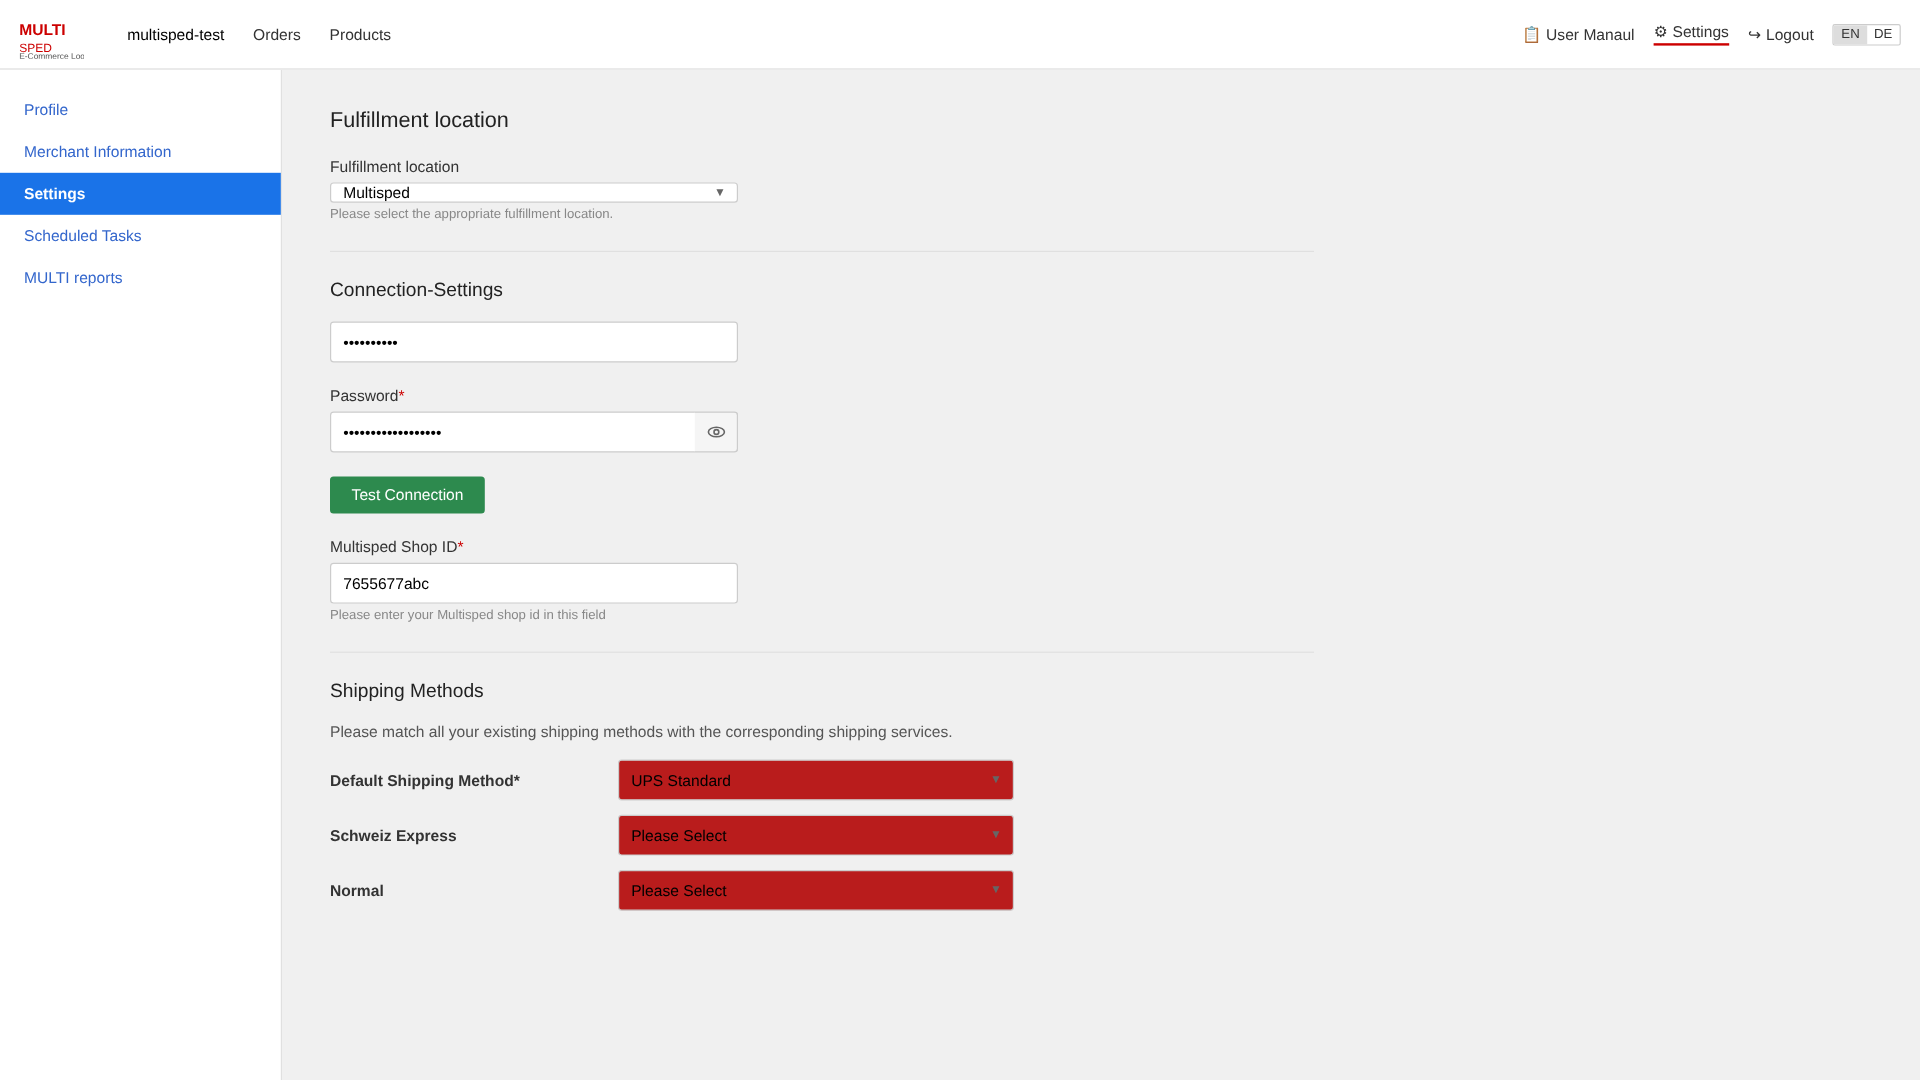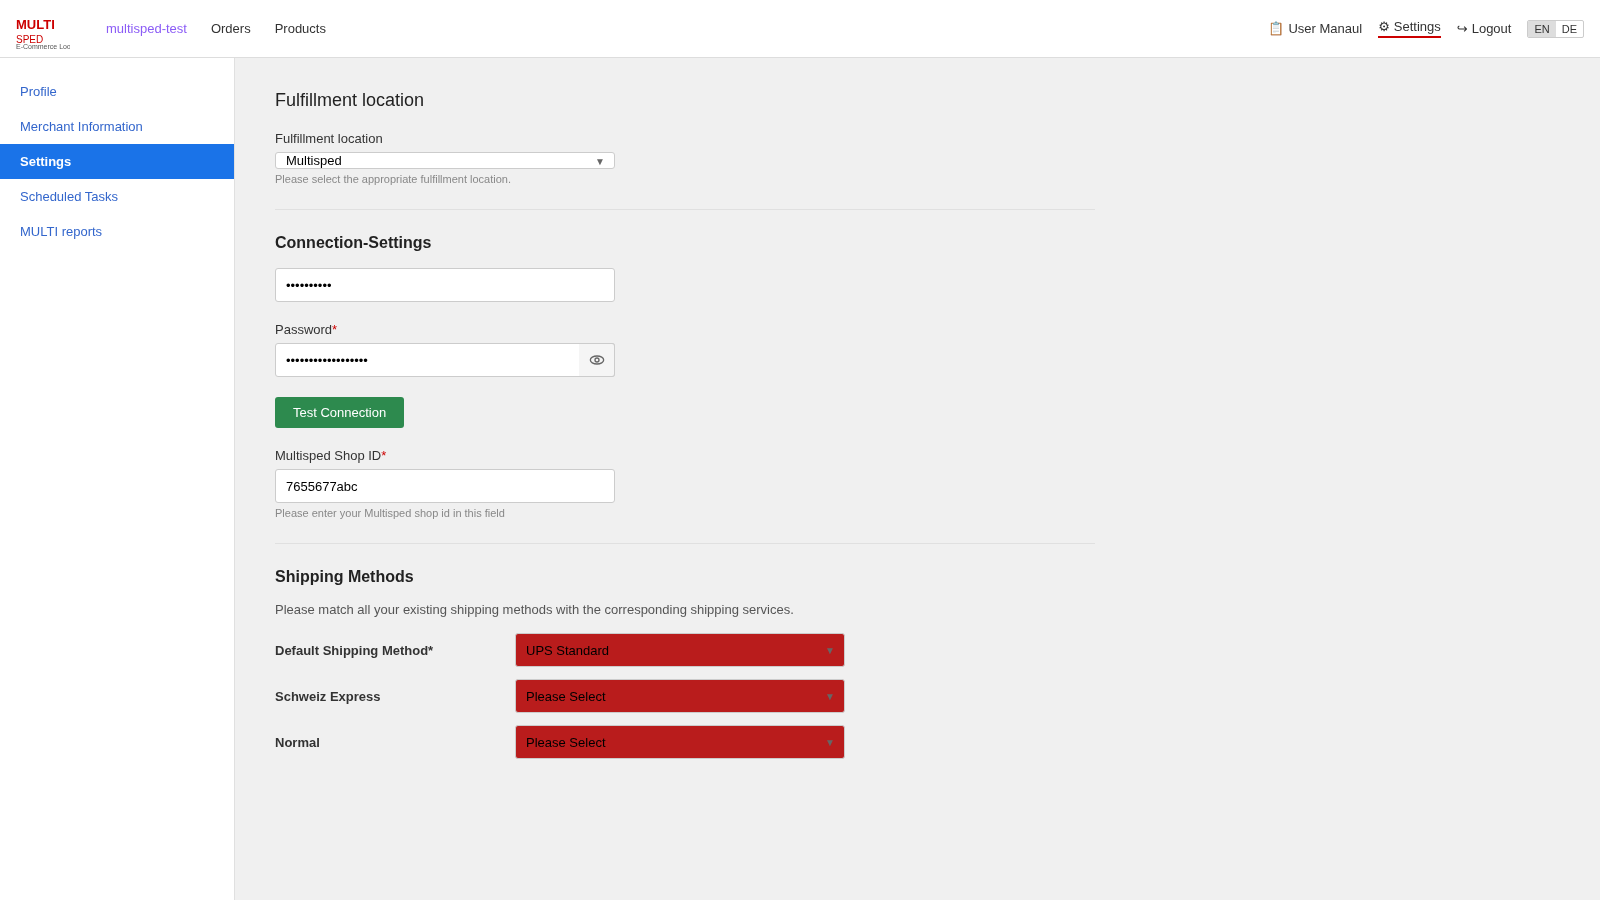--- a/index.html
+++ b/index.html
@@ -33,21 +33,21 @@
       gap: 8px;
       flex: 1;
     }
     .header-nav a {
       text-decoration: none;
       color: #333;
       font-size: 13px;
       padding: 4px 8px;
     }
     .header-nav a.active-store {
-      color: #8b5cf6;
+      color: #000000;
       font-size: 13px;
       text-align: center;
     }
     .header-right {
       display: flex;
       align-items: center;
       gap: 16px;
     }
     .header-right a {
       text-decoration: none;
@@ -118,21 +118,21 @@
     .section-title {
       font-size: 18px;
       font-weight: normal;
       color: #222;
       margin-bottom: 20px;
       margin-top: 8px;
     }
 
     .section-subtitle {
       font-size: 16px;
-      font-weight: bold;
+      font-weight: normal;
       color: #222;
       margin-bottom: 16px;
       margin-top: 21px;
     }
 
     .form-group {
       margin-bottom: 20px;
     }
 
     .form-label {

